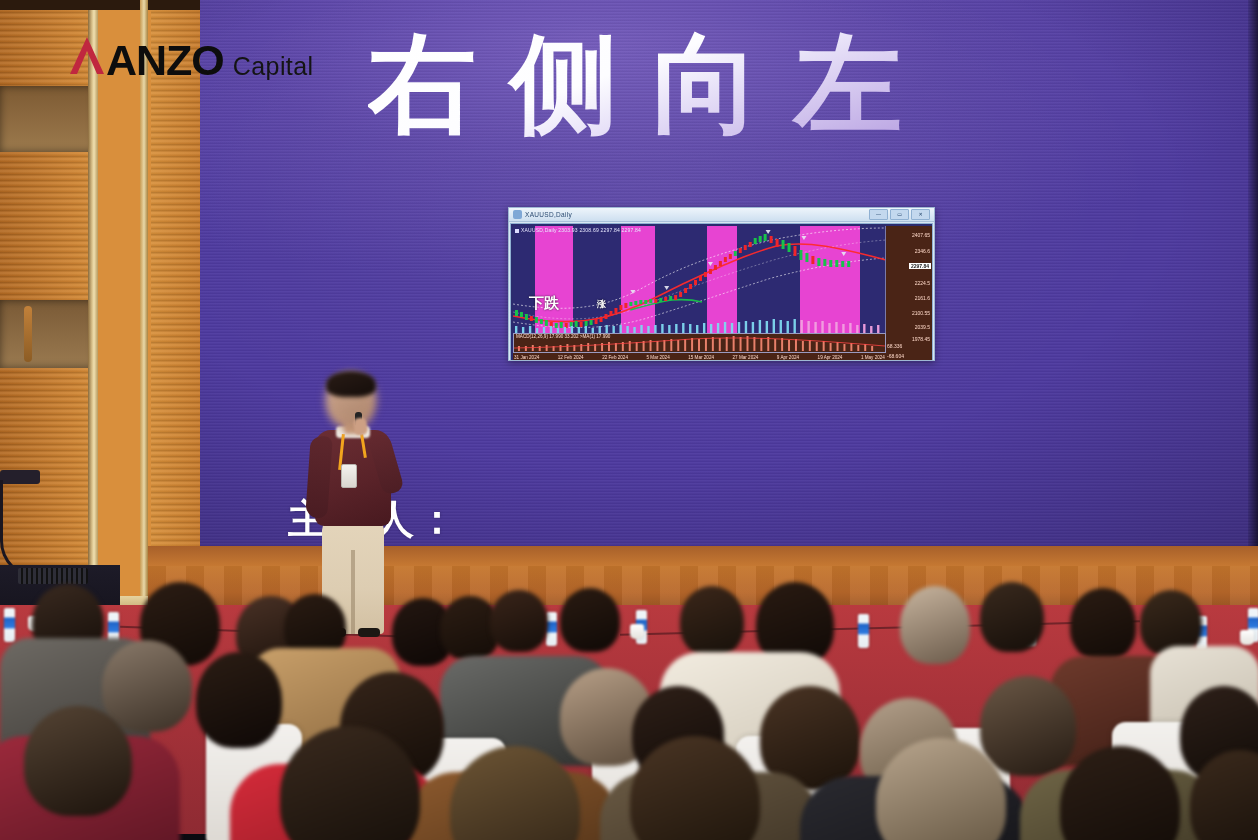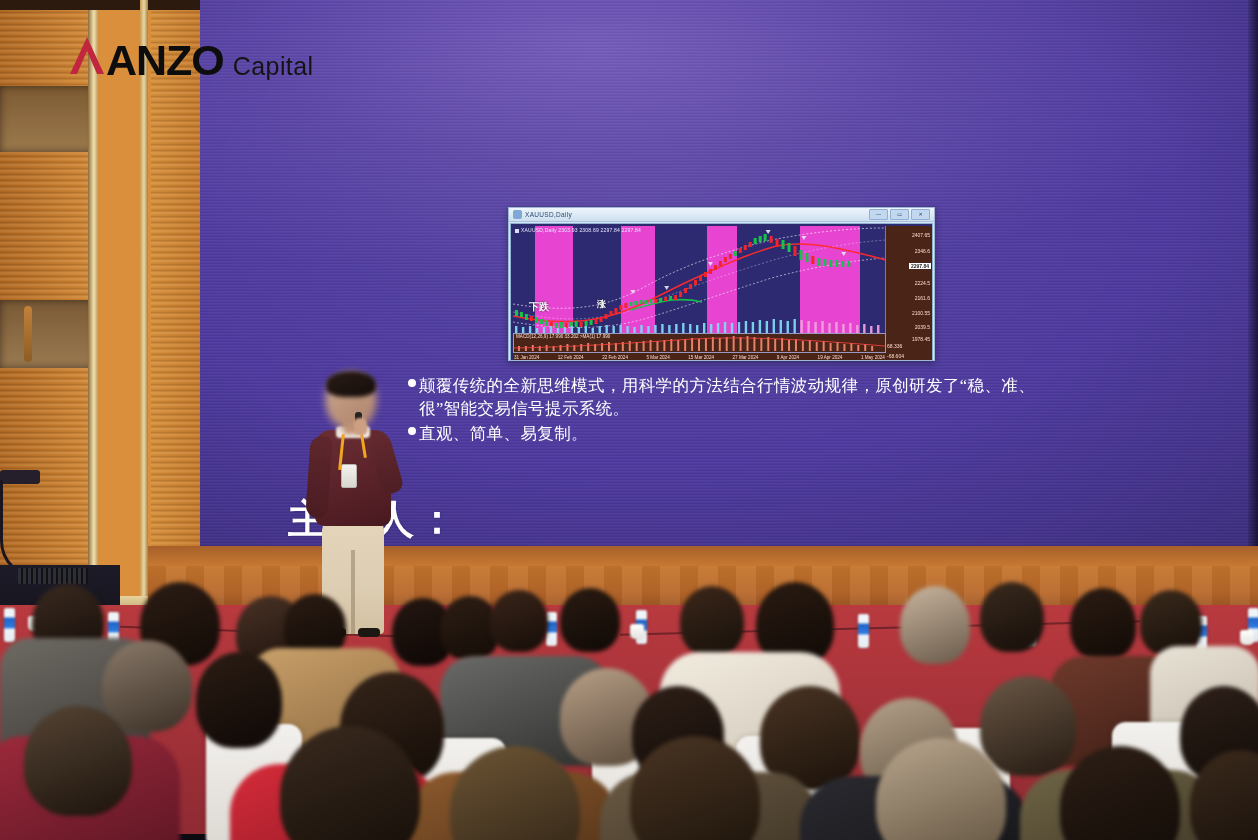--- a/index.html
+++ b/index.html
@@ -398,20 +398,21 @@
   <div class="logo">
     <span class="logo-mark">
       <svg width="44" height="42" viewBox="0 0 44 42" xmlns="http://www.w3.org/2000/svg">
         <path d="M4 41 L21 4 L38 41 L31 41 L21 18 L11 41 Z" fill="#c0273f"></path>
       </svg>
     </span>
     <span class="logo-anzo">ANZO</span>
     <span class="logo-capital">Capital</span>
   </div>
 
+  <div class="slide-title">右侧向左</div>
 
   <div class="chart-window">
     <div class="chart-titlebar">
       <span class="chart-tb-icon"></span>
       <span class="chart-tb-title">XAUUSD,Daily</span>
       <span class="chart-tb-btns">
         <span class="chart-tb-btn">—</span>
         <span class="chart-tb-btn">▭</span>
         <span class="chart-tb-btn">✕</span>
       </span>
@@ -564,21 +565,21 @@
             <path d="M152,60 l5,0 l-2.5,4 z"></path>
             <path d="M196,36 l5,0 l-2.5,4 z"></path>
             <path d="M254,4 l5,0 l-2.5,4 z"></path>
             <path d="M290,10 l5,0 l-2.5,4 z"></path>
             <path d="M330,26 l5,0 l-2.5,4 z"></path>
           </g>
         </svg>
 
         <div class="plot-header"><span class="dot"></span><span>XAUUSD,Daily  2303.93 2308.69 2297.84 2297.84</span></div>
 
-        <div class="chart-annot" style="left:16px;top:74px;font-size:10px;">下跌</div>
+        <div class="chart-annot" style="left:16px;top:68px;font-size:15px;">下跌</div>
         <div class="chart-annot" style="left:84px;top:72px;font-size:9px;">涨</div>
       </div>
 
       <div class="price-axis">
         <span class="price-tick" style="top:6px;">2407.65</span>
         <span class="price-tick" style="top:22px;">2346.6</span>
         <span class="price-tick current" style="top:37px;">2297.84</span>
         <span class="price-tick" style="top:54px;">2224.5</span>
         <span class="price-tick" style="top:69px;">2161.6</span>
         <span class="price-tick" style="top:84px;">2100.55</span>
@@ -656,30 +657,20 @@
         <span class="date-tick">5 Mar 2024</span>
         <span class="date-tick">15 Mar 2024</span>
         <span class="date-tick">27 Mar 2024</span>
         <span class="date-tick">9 Apr 2024</span>
         <span class="date-tick">19 Apr 2024</span>
         <span class="date-tick">1 May 2024</span>
       </div>
     </div>
   </div>
 
-  <div class="bullets">
-    <div class="bullet-row">
-      <span class="bullet-dot"></span>
-      <span class="bullet-text">颠覆传统的全新思维模式，用科学的方法结合行情波动规律，原创研发了“稳、准、很”智能交易信号提示系统。</span>
-    </div>
-    <div class="bullet-row">
-      <span class="bullet-dot"></span>
-      <span class="bullet-text">直观、简单、易复制。</span>
-    </div>
-  </div>
 
   <div class="speaker-label">主讲人：</div>
 
   <div class="person person-blur">
     <div class="legs"></div>
     <div class="leg-split"></div>
     <div class="shoe-l"></div>
     <div class="shoe-r"></div>
     <div class="torso"></div>
     <div class="arm-l"></div>

